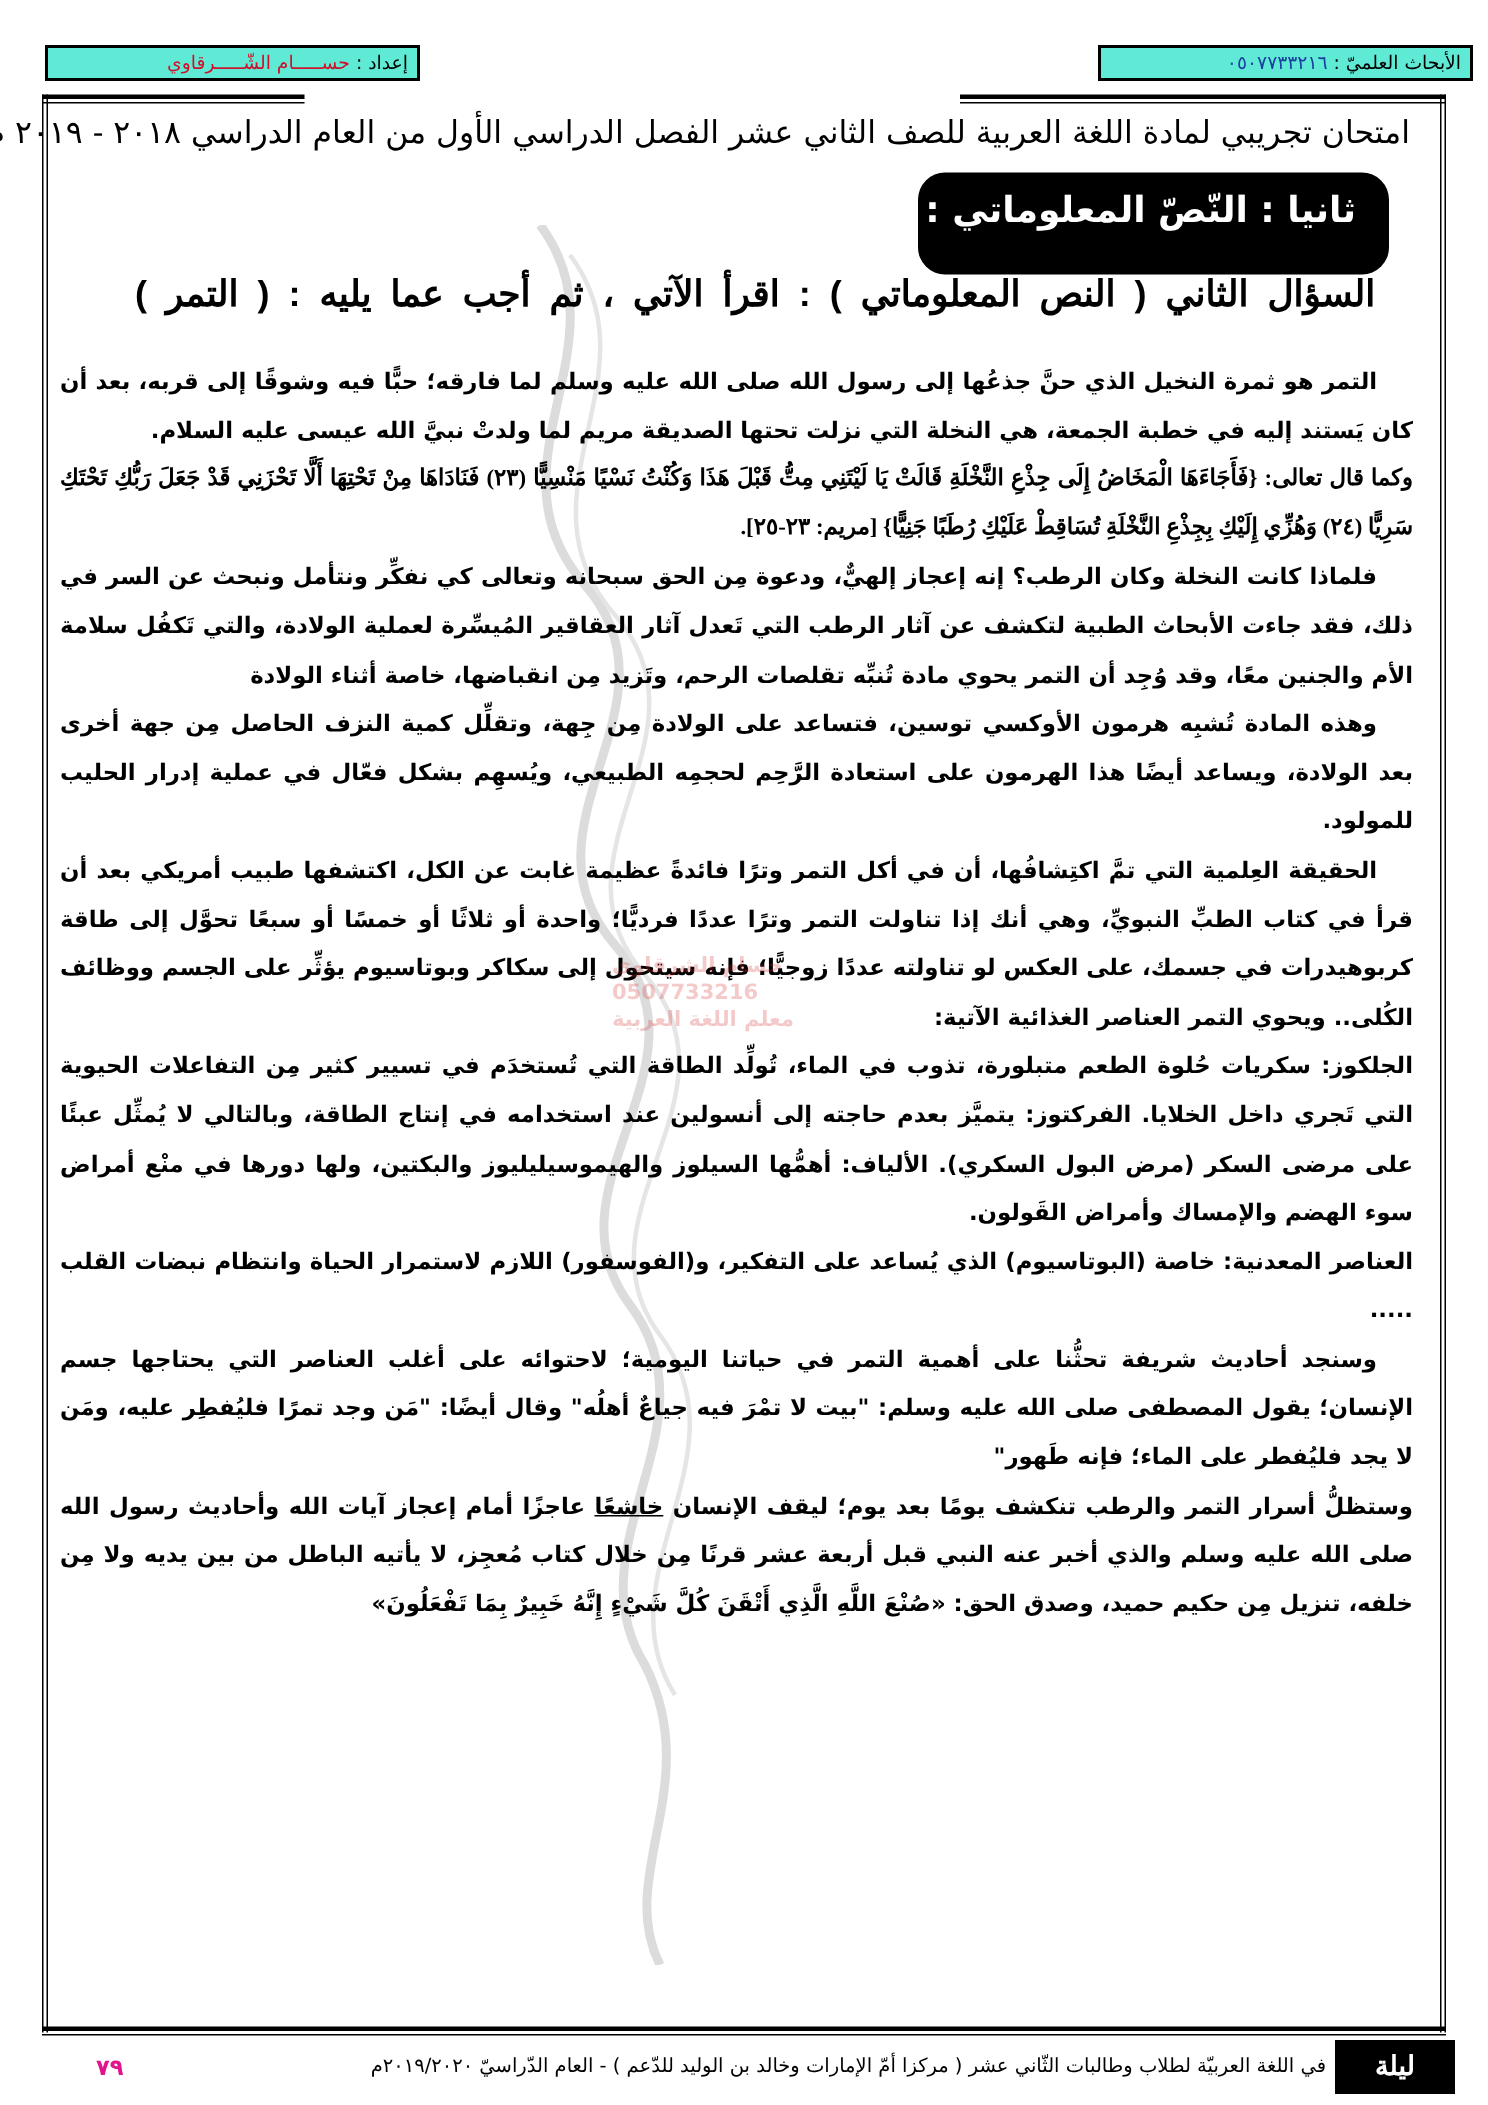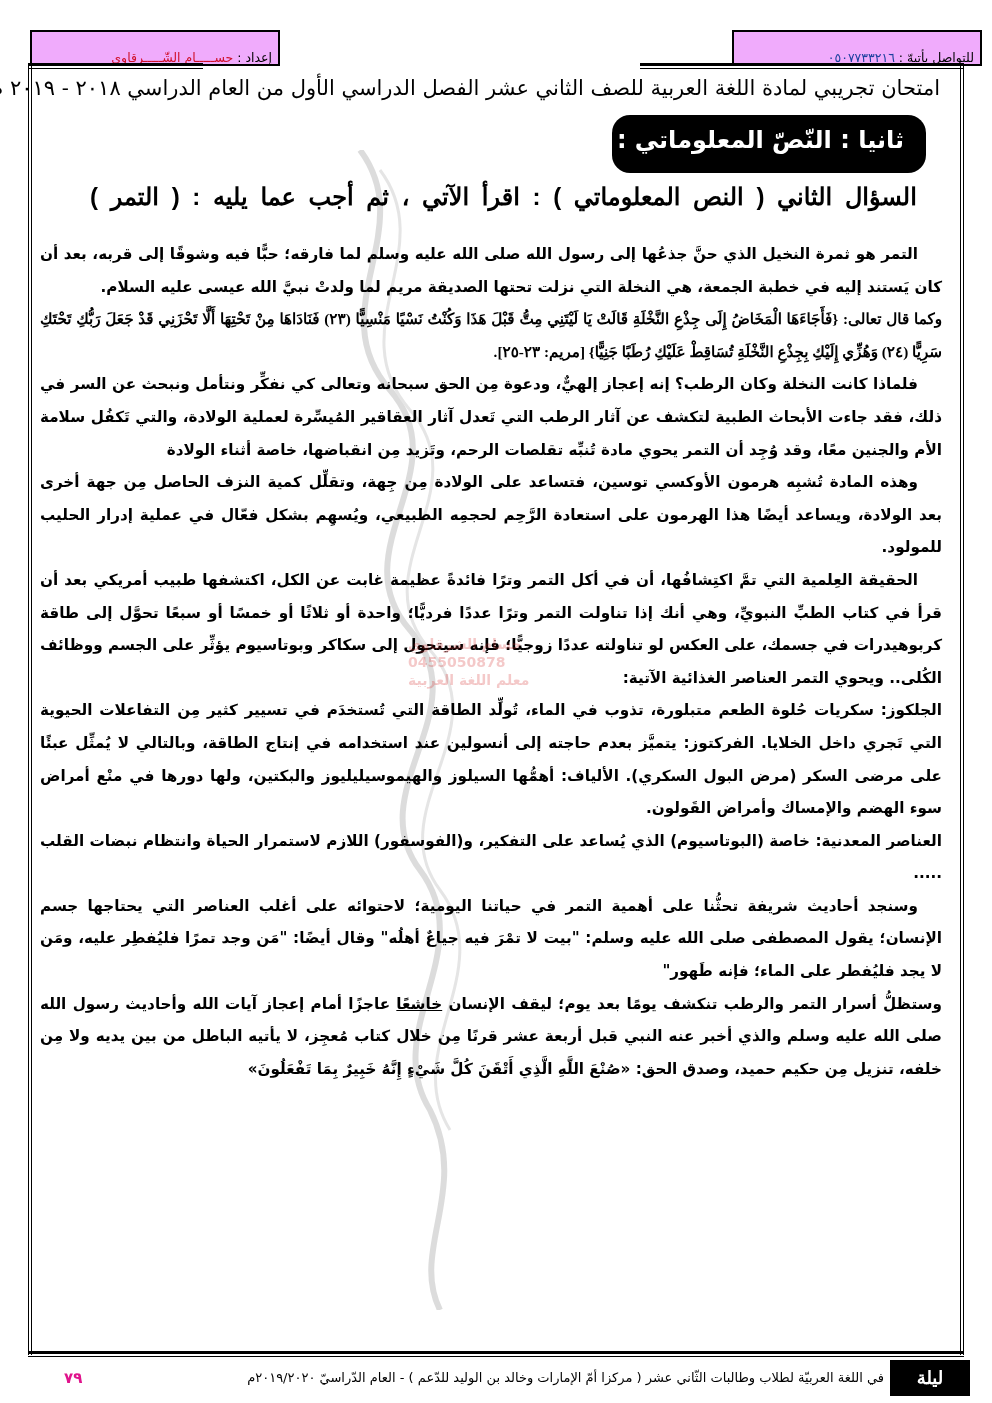--- a/index.html
+++ b/index.html
@@ -1,35 +1,35 @@
 <!DOCTYPE html>
 <html><head>
 <meta charset="utf-8">
 <style>
   html, body { margin:0; padding:0; background:#ffffff; }
   body { width:992px; height:1403px; position:relative; overflow:hidden;
          font-family:"DejaVu Sans", sans-serif; color:#000; }
-  .box { position:absolute; border:2px solid #000; background:#f0abfc; box-sizing:border-box;
-         font-size:12.5px; line-height:20px; padding:16px 6px; white-space:nowrap; direction:rtl; }
+  .box { position:absolute; border:2px solid #000; background:#5eead4; box-sizing:border-box;
+         font-size:12.5px; line-height:20px; padding:0 6px; white-space:nowrap; direction:rtl; }
   .contact-box { left:732px; top:30px; width:250px; height:24px; text-align:right; }
   .contact-box .num { color:#1a3f9e; }
   .author-box { left:30px; top:30px; width:250px; height:24px; text-align:right; }
   .author-box .name { color:#d0102a; letter-spacing:1px; }
   .frame { position:absolute; left:28px; top:63px; width:936px; height:1292px;
            border-left:4px double #000; border-right:4px double #000; box-sizing:border-box; }
   .frame-top-right { position:absolute; left:640px; top:63px; width:324px; height:6px;
            border-top:3px solid #000; border-bottom:1px solid #000; box-sizing:border-box; }
   .frame-top-left { position:absolute; left:28px; top:63px; width:175px; height:6px;
            border-top:3px solid #000; border-bottom:1px solid #000; box-sizing:border-box; }
   .frame-bottom { position:absolute; left:28px; top:1351px; width:936px; height:6px;
            border-top:3px solid #000; border-bottom:1px solid #000; box-sizing:border-box; }
   .exam-title { position:absolute; left:40px; top:70px; width:900px; height:36px; direction:rtl;
            text-align:right; font-family:"DejaVu Serif", serif; font-size:21px; line-height:36px;
            white-space:nowrap; letter-spacing:0.5px; }
-  .section-pill { position:absolute; left:612px; top:115px; width:314px; height:58px;
+  .section-pill { position:absolute; left:612px; top:115px; width:314px; height:68px;
            background:#000; color:#fff; border-radius:18px; direction:rtl; text-align:right;
            font-weight:bold; font-size:24px; line-height:50px; padding-right:22px; box-sizing:border-box; }
   .question-line { position:absolute; left:90px; top:176px; width:850px; height:42px; direction:rtl;
            text-align:left; font-family:Liberation Sans, sans-serif; font-weight:bold; font-size:24px;
            line-height:42px; white-space:nowrap; word-spacing:6px; }
   .body-text { position:absolute; left:40px; top:238px; width:902px; direction:rtl; text-align:justify;
            font-size:15.2px; line-height:32.6px; font-weight:bold; }
   .body-text p { margin:0; }
   .body-text p.indent { text-indent:24px; }
   .verse { font-family:Liberation Serif, serif; font-weight:bold; }
@@ -42,21 +42,21 @@
   .footer { position:absolute; left:30px; top:1360px; width:940px; height:36px; direction:rtl; }
   .footer-logo { position:absolute; right:0; top:0; width:80px; height:36px; background:#000; color:#fff;
            font-family:"DejaVu Serif", serif; font-size:18px; line-height:36px; text-align:center; font-weight:bold; }
   .footer-text { position:absolute; right:86px; top:6px; font-size:13px; line-height:24px; white-space:nowrap; }
   .page-number { position:absolute; left:34px; top:6px; color:#e0148c; font-weight:bold; font-size:15px; line-height:24px;text-align:center; }
 </style>
 </head>
 <body>
 
 <div class="box contact-box">
-  <span>للتواصل يأتيهّ : </span><span class="num">٠٥٠٧٧٣٣٢١٦</span>
+  <span>الأبحاث العلميّ : </span><span class="num">٠٥٠٧٧٣٣٢١٦</span>
 </div>
 <div class="box author-box">
   <span>إعداد : </span><span class="name">حســـــام الشّـــــرقاوي</span>
 </div>
 
 <div class="frame"></div>
 <div class="frame-top-left"></div>
 <div class="frame-top-right"></div>
 <div class="frame-bottom"></div>
 
@@ -77,21 +77,21 @@
   <p class="indent">وهذه المادة تُشبِه هرمون الأوكسي توسين، فتساعد على الولادة مِن جِهة، وتقلِّل كمية النزف الحاصل مِن جهة أخرى بعد الولادة، ويساعد أيضًا هذا الهرمون على استعادة الرَّحِم لحجمِه الطبيعي، ويُسهِم بشكل فعّال في عملية إدرار الحليب للمولود.</p>
   <p class="indent">الحقيقة العِلمية التي تمَّ اكتِشافُها، أن في أكل التمر وترًا فائدةً عظيمة غابت عن الكل، اكتشفها طبيب أمريكي بعد أن قرأ في كتاب الطبِّ النبويِّ، وهي أنك إذا تناولت التمر وترًا عددًا فرديًّا؛ واحدة أو ثلاثًا أو خمسًا أو سبعًا تحوَّل إلى طاقة كربوهيدرات في جسمك، على العكس لو تناولته عددًا زوجيًّا؛ فإنه سيتحول إلى سكاكر وبوتاسيوم يؤثِّر على الجسم ووظائف الكُلى..      ويحوي التمر العناصر الغذائية الآتية:</p>
   <p>الجلكوز: سكريات حُلوة الطعم متبلورة، تذوب في الماء، تُولِّد الطاقة التي تُستخدَم في تسيير كثير مِن التفاعلات الحيوية التي تَجري داخل الخلايا. الفركتوز: يتميَّز بعدم حاجته إلى أنسولين عند استخدامه في إنتاج الطاقة، وبالتالي لا يُمثِّل عبئًا على مرضى السكر (مرض البول السكري). الألياف: أهمُّها السيلوز والهيموسيليليوز والبكتين، ولها دورها في منْع أمراض سوء الهضم والإمساك وأمراض القَولون.</p>
   <p>العناصر المعدنية: خاصة (البوتاسيوم) الذي يُساعد على التفكير، و(الفوسفور) اللازم لاستمرار الحياة وانتظام نبضات القلب .....</p>
   <p class="indent">وسنجد أحاديث شريفة تحثُّنا على أهمية التمر في حياتنا اليومية؛ لاحتوائه على أغلب العناصر التي يحتاجها جسم الإنسان؛ يقول المصطفى صلى الله عليه وسلم: "بيت لا تمْرَ فيه جياعٌ أهلُه"  وقال أيضًا: "مَن وجد تمرًا فليُفطِر عليه، ومَن لا يجد فليُفطر على الماء؛ فإنه طَهور"</p>
   <p><span>وستظلُّ أسرار التمر والرطب تنكشف يومًا بعد يوم؛ ليقف الإنسان </span><span class="underline">خاشعًا</span><span> عاجزًا أمام إعجاز آيات الله وأحاديث رسول الله صلى الله عليه وسلم والذي أخبر عنه النبي قبل أربعة عشر قرنًا مِن خلال كتاب مُعجِز، لا يأتيه الباطل من بين يديه ولا مِن خلفه، تنزيل مِن حكيم حميد، وصدق الحق: «صُنْعَ اللَّهِ الَّذِي أَتْقَنَ كُلَّ شَيْءٍ إِنَّهُ خَبِيرٌ بِمَا تَفْعَلُونَ»</span></p>
 </div>
 
 <div class="watermark-center">
   <div>حسام الشرقاوي</div>
-  <div>0455050878</div>
+  <div>0507733216</div>
   <div>معلم اللغة العربية</div>
 </div>
 
 <div class="footer">
   <div class="footer-logo">ليلة الامتحان</div>
   <div class="footer-text">في اللغة العربيّة لطلاب وطالبات الثّاني عشر ( مركزا أمّ الإمارات وخالد بن الوليد للدّعم ) - العام الدّراسيّ ٢٠١٩/٢٠٢٠م</div>
   <div class="page-number">٧٩</div>
 </div>
 
 </body></html>

